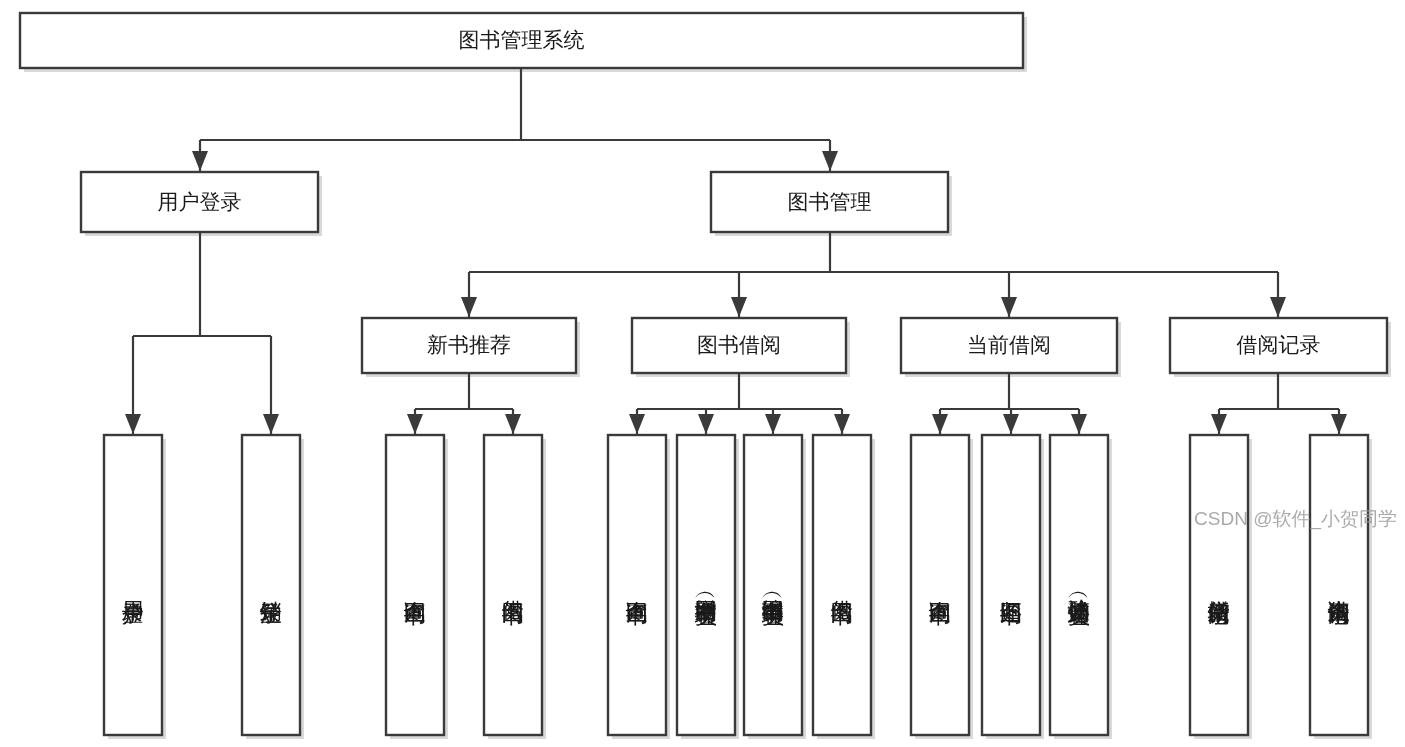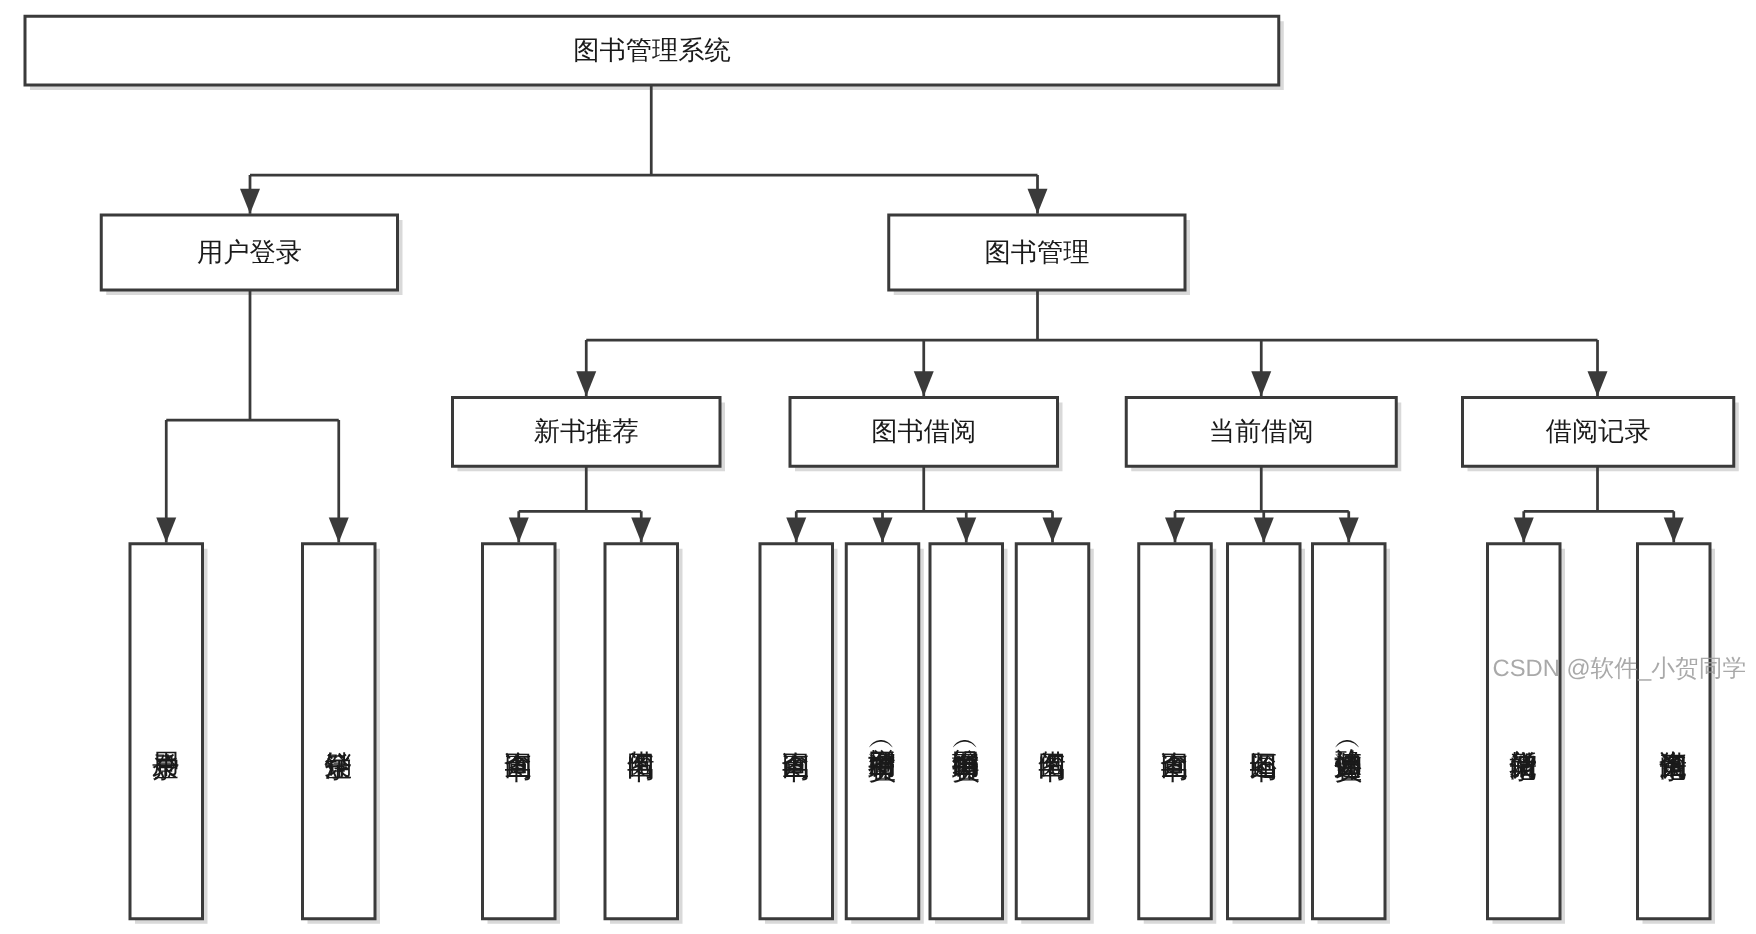--- a/index.html
+++ b/index.html
@@ -62,21 +62,21 @@
     line-height: 1.06;
     color: #1a1a1a;
     letter-spacing: 1px;
     text-align: center;
     white-space: nowrap;
     pointer-events: none;
   }
   .watermark {
     position: absolute;
     right: 8px;
-    bottom: 0;
+    bottom: 16px;
     font-family: "Liberation Sans", "DejaVu Sans", sans-serif;
     font-size: 19px;
     color: #9b9b9b;
     opacity: 0.85;
     white-space: nowrap;
   }
 </style>
 </head>
 <body>
 

